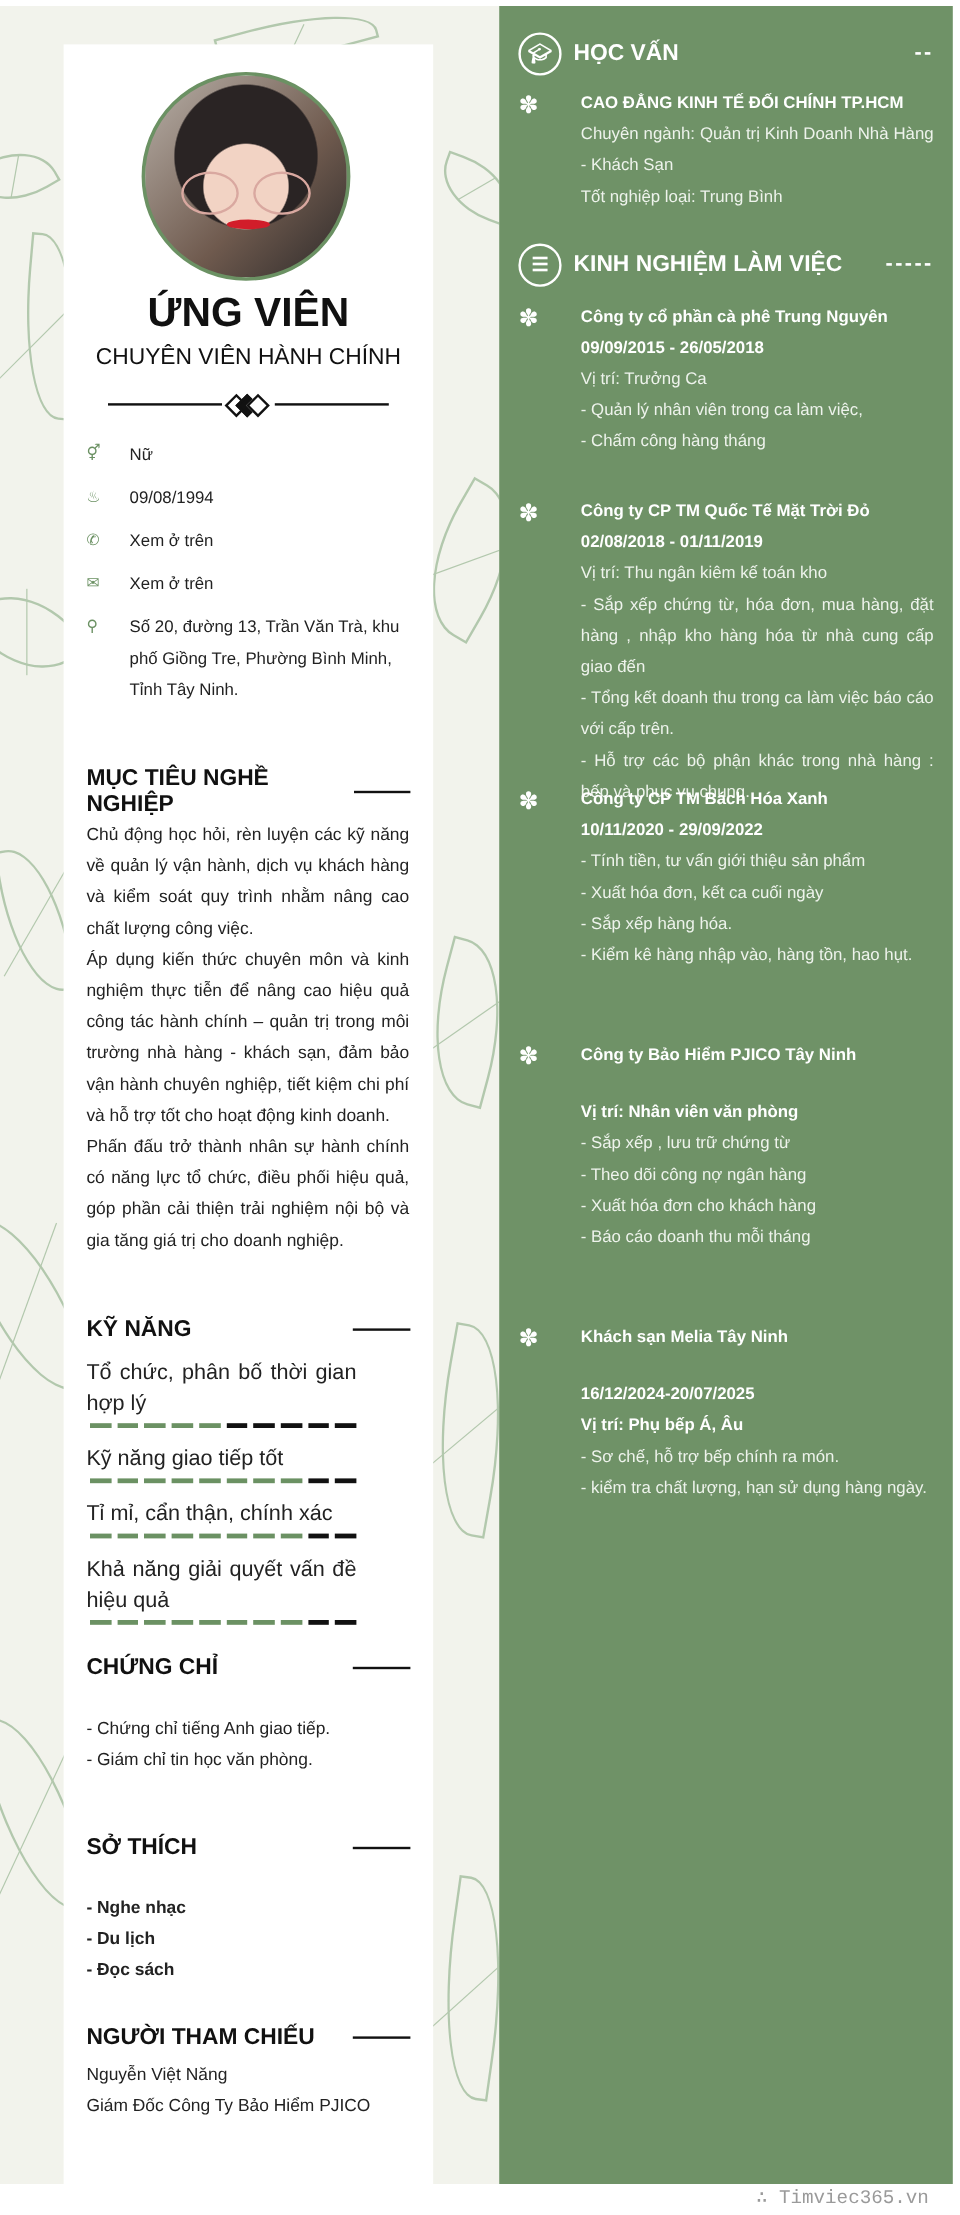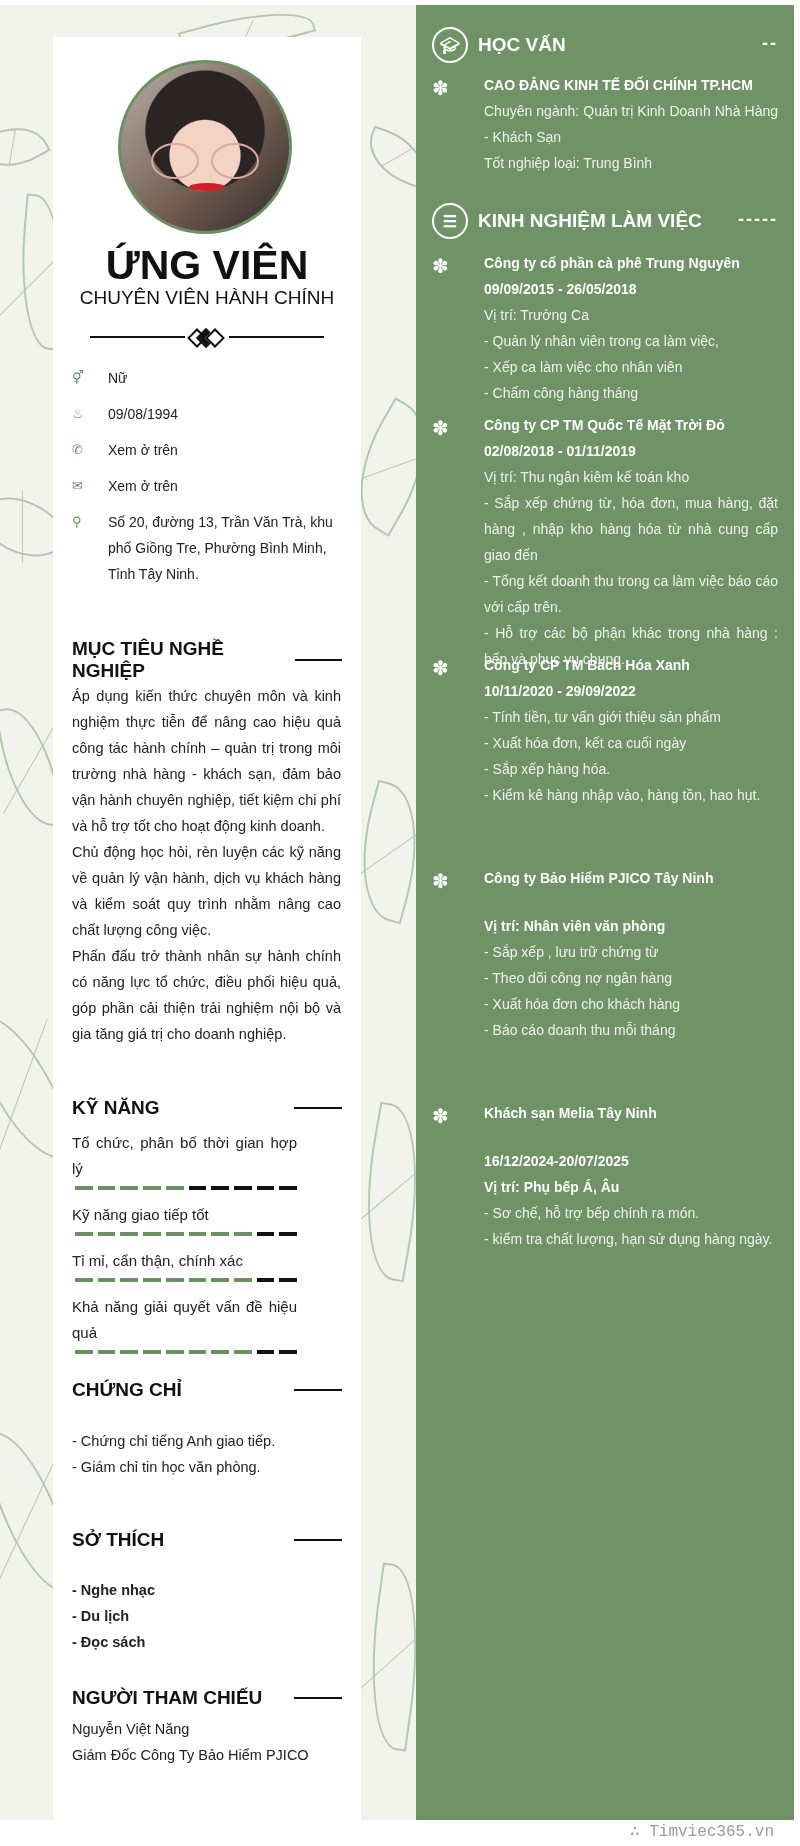--- a/index.html
+++ b/index.html
@@ -6,33 +6,33 @@
   body{width:800px;height:1846px;position:relative;background:#ffffff;font-family:"Liberation Sans",sans-serif;overflow:hidden;}
   .bg{position:absolute;left:0;top:5px;width:416px;height:1815px;background:#f2f3ec;overflow:hidden;}
   .leaf{position:absolute;border:2px solid #7fa57a;border-radius:0 80% 0 80%;opacity:.55;}
   .leaf::after{content:"";position:absolute;left:50%;top:5%;bottom:5%;border-left:1px solid #7fa57a;transform:rotate(40deg);}
   .left{position:absolute;left:53px;top:37px;width:308px;height:1783px;background:#fff;}
   .photo{position:absolute;left:118px;top:60px;width:174px;height:174px;border-radius:50%;border:3px solid #6b9163;box-sizing:border-box;overflow:hidden;
     background:radial-gradient(circle at 50% 55%,#f2d3c4 0 28%,transparent 29%),radial-gradient(circle at 50% 40%,#2a2424 0 45%,transparent 46%),linear-gradient(135deg,#b8b0a8,#6f5a4e 60%,#2d2a2a);}
   .lips{position:absolute;left:68px;top:120px;width:36px;height:8px;background:#d21d2a;border-radius:50%;}
   .glasses{position:absolute;left:30px;top:80px;width:110px;height:34px;}
   .glasses span{position:absolute;top:0;width:44px;height:32px;border:2px solid #d9a8a0;border-radius:50%;}
-  .name{position:absolute;left:53px;width:308px;top:242px;text-align:center;font-size:41px;font-weight:bold;color:#111;}
+  .name{position:absolute;left:53px;width:308px;top:242px;text-align:center;font-size:34px;font-weight:bold;color:#111;}
   .title{position:absolute;left:53px;width:308px;top:287px;text-align:center;font-size:19px;color:#111;}
   .divider{position:absolute;left:90px;top:330px;width:234px;height:14px;}
   .divider .l{position:absolute;top:6px;height:2px;width:95px;background:#111;}
   .dia{position:absolute;top:1px;width:10px;height:10px;transform:rotate(45deg);border:2px solid #111;background:#fff;}
   .info{position:absolute;left:72px;width:270px;}
   .info-row{display:flex;align-items:flex-start;font-size:14px;color:#222;line-height:26px;margin-bottom:10px;}
   .info-row .ic{width:36px;flex:0 0 36px;color:#6b9163;font-size:13px;}
   .sec-h{position:absolute;left:72px;width:270px;display:flex;align-items:center;justify-content:space-between;font-size:19px;font-weight:bold;color:#111;}
   .sec-h .line{width:48px;height:2px;background:#111;}
   .para{position:absolute;left:72px;width:269px;font-size:14.5px;line-height:26px;color:#222;text-align:justify;}
   .skills{position:absolute;left:72px;width:225px;}
-  .skill-label{font-size:15px;line-height:26px;color:#222;text-align:justify;}
+  .skill-label{font-size:18px;line-height:26px;color:#222;text-align:justify;}
   .bar{display:flex;gap:5px;margin:4px 0 12px 3px;}
   .bar span{width:18px;height:4px;background:#111;}
   .bar span.on{background:#6b9163;}
   .list{position:absolute;left:72px;width:270px;font-size:14.5px;line-height:26px;color:#222;}
   .bold{font-weight:bold;}
   .right{position:absolute;left:416px;top:5px;width:378px;height:1815px;background:#6f9267;color:#fff;}
   .rh{position:absolute;left:16px;display:flex;align-items:center;font-size:19px;font-weight:bold;}
   .rh .circ{width:36px;height:36px;border:2px solid #fff;border-radius:50%;box-sizing:border-box;display:flex;align-items:center;justify-content:center;font-size:16px;margin-right:10px;}
   .rh-dash{position:absolute;right:16px;font-size:18px;font-weight:bold;letter-spacing:2px;}
   .item{position:absolute;left:16px;width:346px;}
@@ -102,22 +102,22 @@
     <span class="ic">⚲</span>
     <span>Số 20, đường 13, Trần Văn Trà, khu phố Giồng Tre, Phường Bình Minh, Tỉnh Tây Ninh.</span>
   </div>
 </div>
 
 <div class="sec-h" style="top:638px">
   <span>MỤC TIÊU NGHỀ NGHIỆP</span>
     <span class="line"></span>
 </div>
 <div class="para" style="top:683px">
+  <div>Chủ động học hỏi, rèn luyện các kỹ năng về quản lý vận hành, dịch vụ khách hàng và kiểm soát quy trình nhằm nâng cao chất lượng công việc.</div>
   <div> Áp dụng kiến thức chuyên môn và kinh nghiệm thực tiễn để nâng cao hiệu quả công tác hành chính – quản trị trong môi trường nhà hàng - khách sạn, đảm bảo vận hành chuyên nghiệp, tiết kiệm chi phí và hỗ trợ tốt cho hoạt động kinh doanh.</div>
-  <div>Chủ động học hỏi, rèn luyện các kỹ năng về quản lý vận hành, dịch vụ khách hàng và kiểm soát quy trình nhằm nâng cao chất lượng công việc.</div>
   <div>Phấn đấu trở thành nhân sự hành chính có năng lực tổ chức, điều phối hiệu quả, góp phần cải thiện trải nghiệm nội bộ và gia tăng giá trị cho doanh nghiệp.</div>
 </div>
 
 <div class="sec-h" style="top:1097px">
   <span>KỸ NĂNG</span>
     <span class="line"></span>
 </div>
 <div class="skills" style="top:1130px">
   <div class="skill-label">Tổ chức, phân bố thời gian hợp lý</div>
   <div class="bar">
@@ -223,21 +223,20 @@
   </div>
   <div class="rh-dash" style="top:204px">-----</div>
 
   <div class="item" style="top:245px">
     <span class="flower">✽</span>
     <div class="body">
       <div class="h">Công ty cổ phần cà phê Trung Nguyên</div>
       <div class="h">09/09/2015 - 26/05/2018</div>
       <div>Vị trí: Trưởng Ca</div>
       <div>- Quản lý nhân viên trong ca làm việc,</div>
-      <div>- Xếp ca làm việc cho nhân viên</div>
       <div>- Chấm công hàng tháng</div>
     </div>
   </div>
 
   <div class="item" style="top:407px">
     <span class="flower">✽</span>
     <div class="body">
       <div class="h">Công ty CP TM Quốc Tế Mặt Trời Đỏ</div>
       <div class="h">02/08/2018 - 01/11/2019</div>
       <div>Vị trí: Thu ngân kiêm kế toán kho</div>

